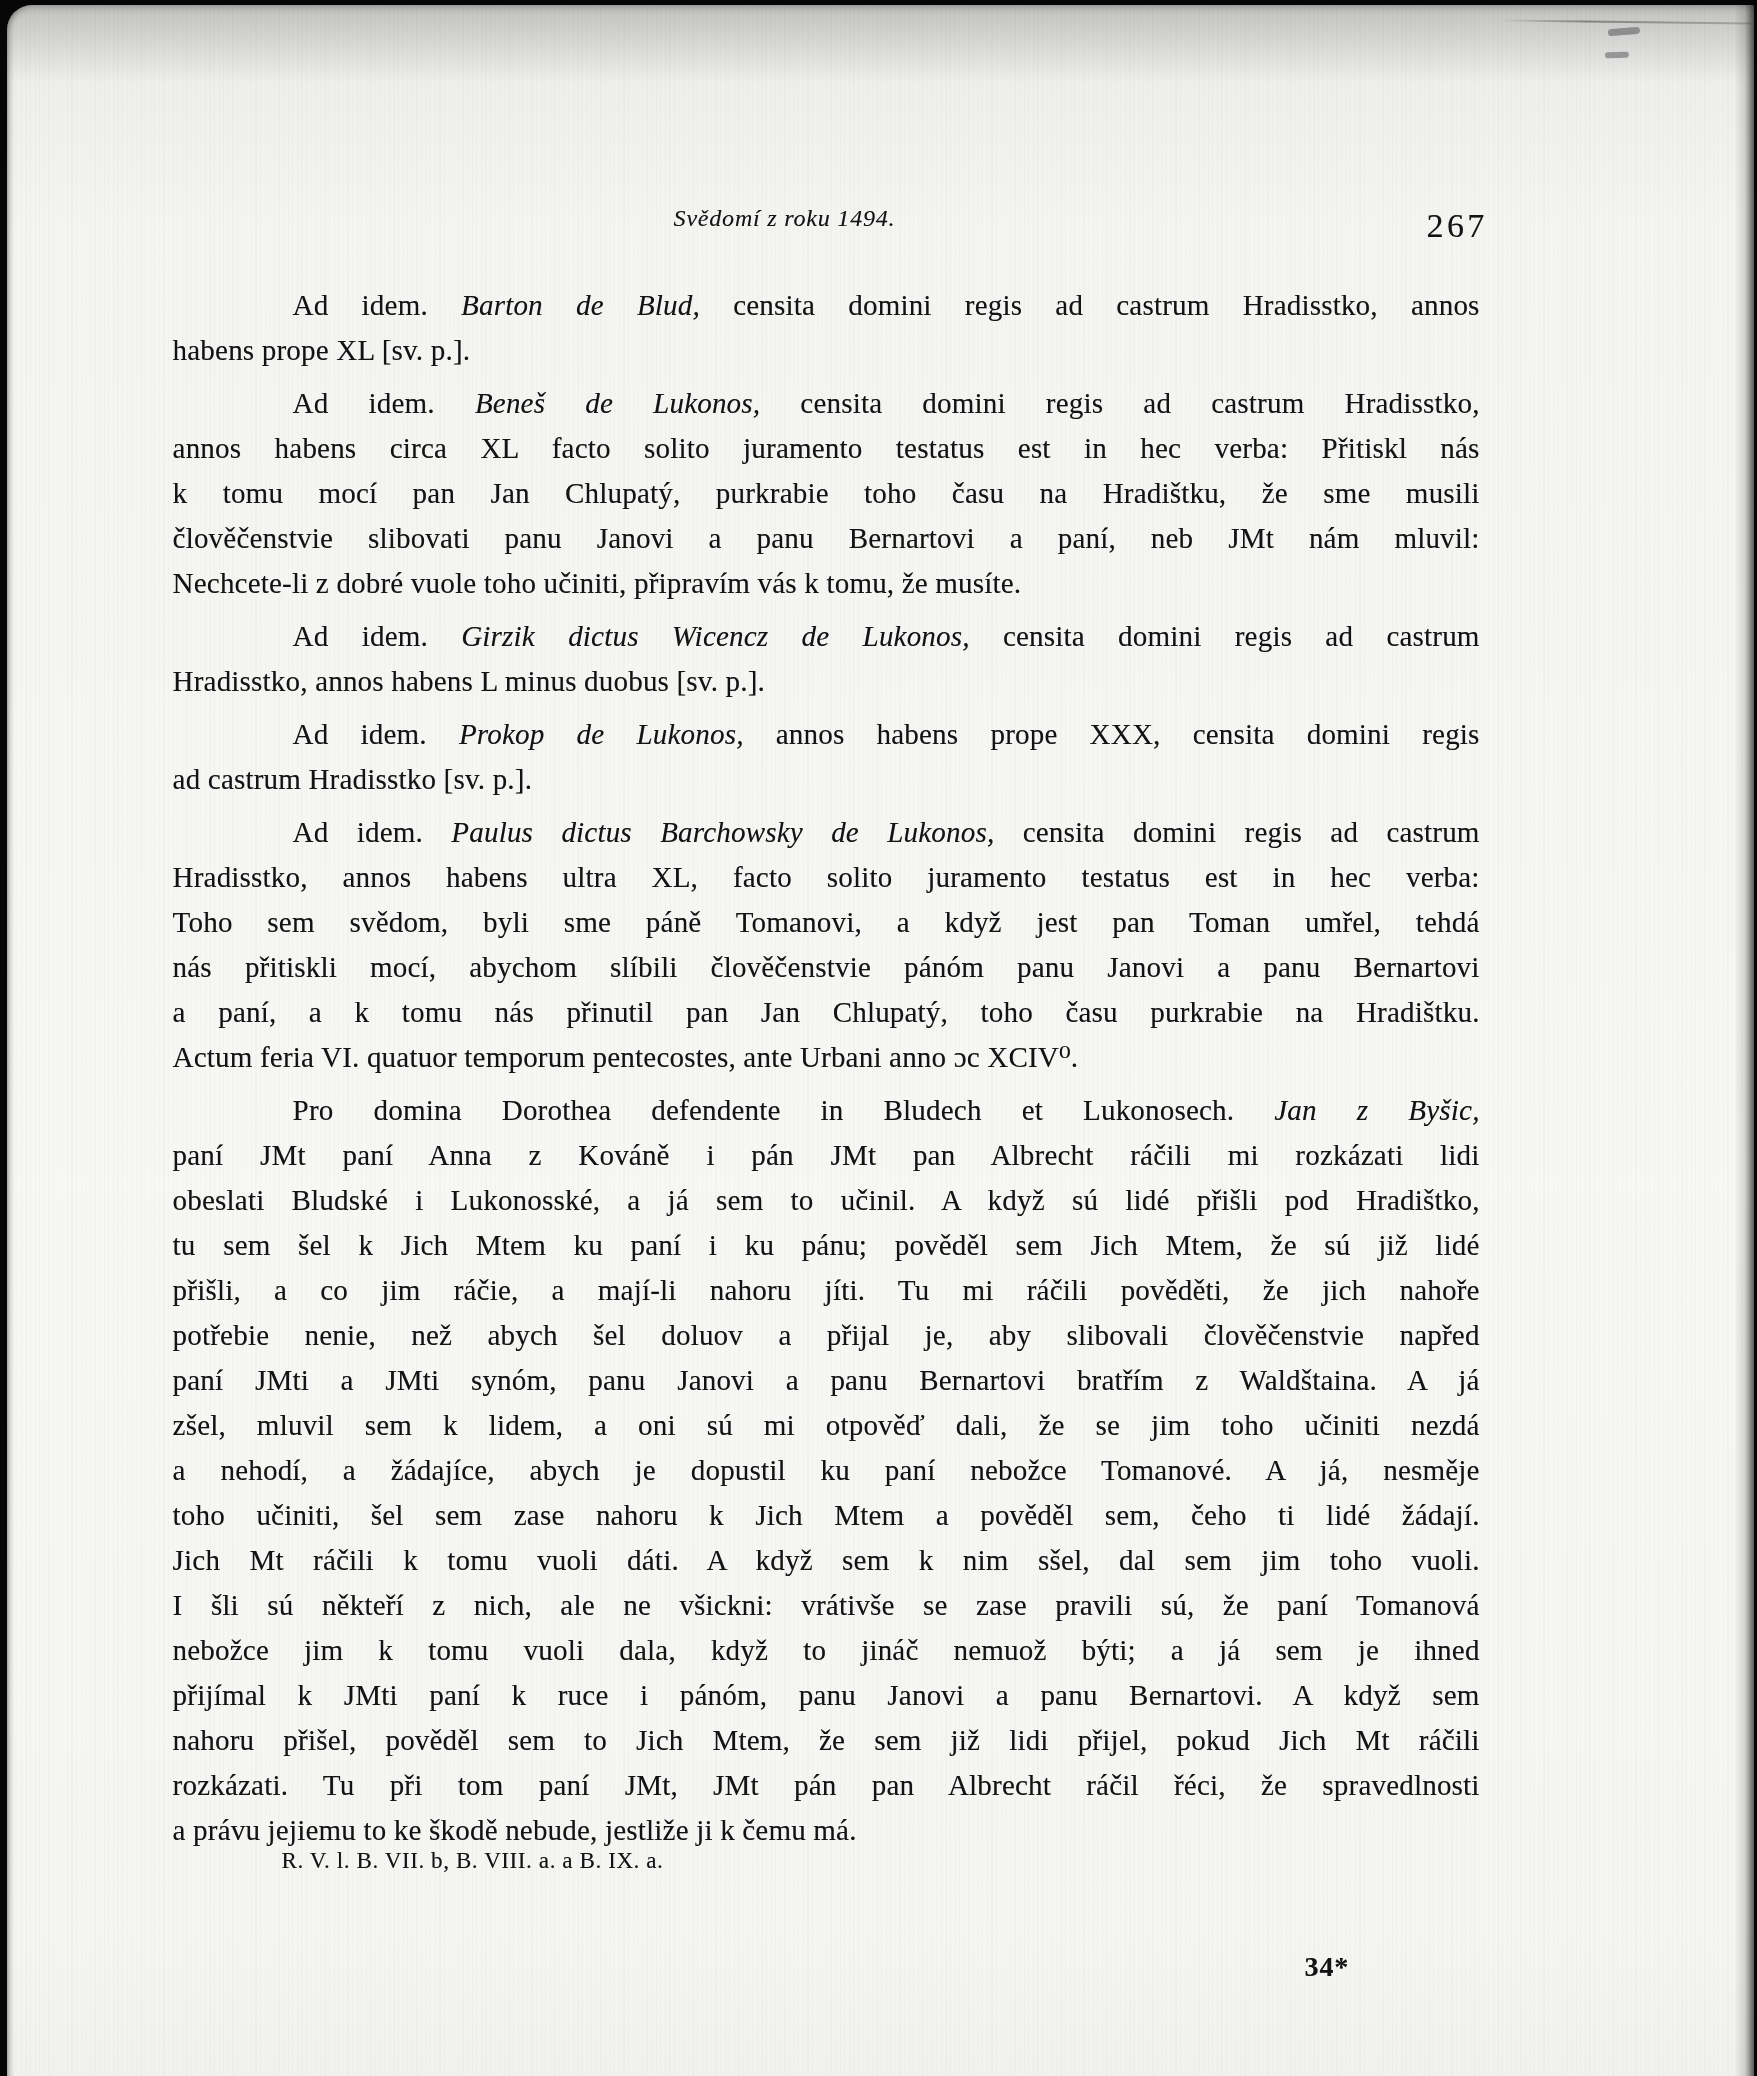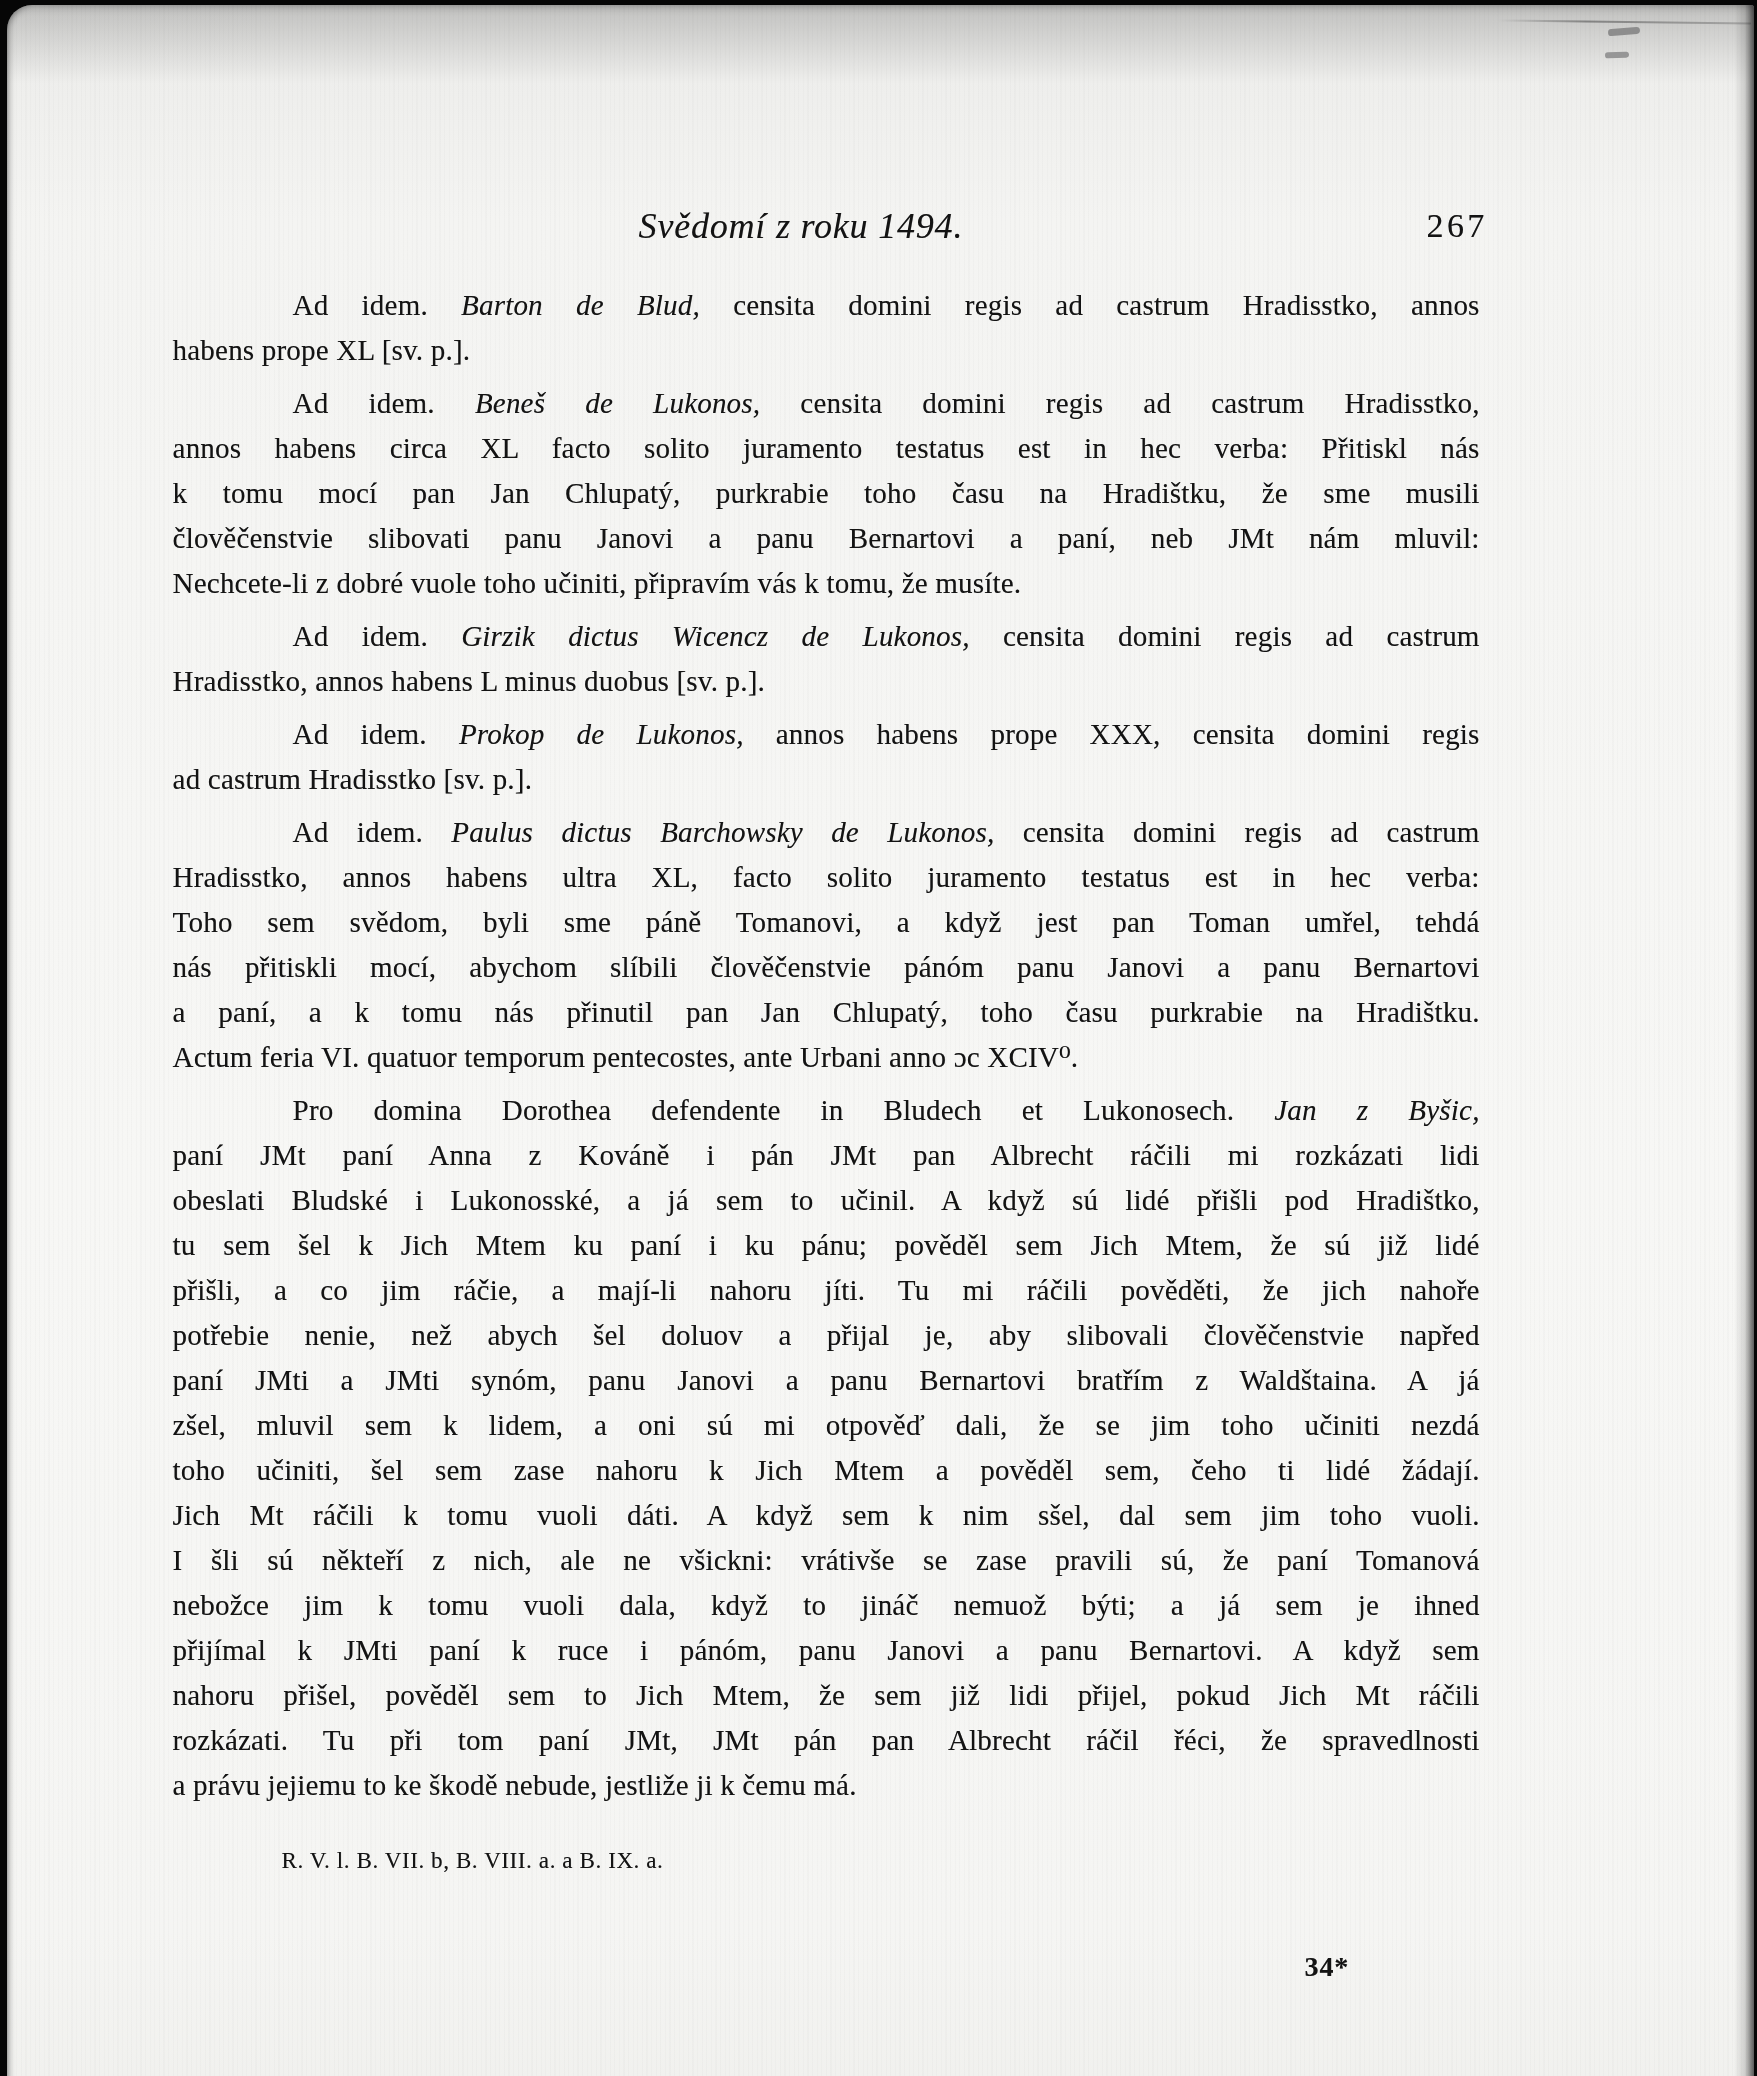--- a/index.html
+++ b/index.html
@@ -31,22 +31,22 @@
   }
   .paper::before {
     content: '';
     position: absolute; left: 0; top: 0; right: 0; height: 79px;
     background: linear-gradient(180deg, rgba(30,30,30,0.18), rgba(30,30,30,0));
     border-radius: 25px 3.3px 0 0;
   }
   .ink { color: #131313; text-shadow: 0.2px 0.4px 0.3px rgba(10,10,10,0.38); }
 
   .page-title {
-    position: absolute; left: 632px; top: 200px;
-    font-size: 36px; font-style: italic; letter-spacing: 0.8px;
+    position: absolute; left: 667px; top: 200px;
+    font-size: 24px; font-style: italic; letter-spacing: 0.8px;
     white-space: nowrap;
   }
   .page-number {
     position: absolute; left: 1420px; top: 202px;
     font-size: 34px; letter-spacing: 3.3px;
   }
   .body-text {
     position: absolute; left: 158px; top: 270px; width: 1323px;
     font-size: 29px; line-height: 45px; letter-spacing: 0.2px;
   }
@@ -124,20 +124,21 @@
       </div>
       <div class="paragraph">
         <div class="line first"><span>Pro domina Dorothea defendente in Bludech et Lukonosech. </span><span class="it">Jan z Byšic,</span></div>
         <div class="line"><span>paní JMt paní Anna z Kováně i pán JMt pan Albrecht ráčili mi rozkázati lidi</span></div>
         <div class="line"><span>obeslati Bludské i Lukonosské, a já sem to učinil. A když sú lidé přišli pod Hradištko,</span></div>
         <div class="line"><span>tu sem šel k Jich Mtem ku paní i ku pánu; pověděl sem Jich Mtem, že sú již lidé</span></div>
         <div class="line"><span>přišli, a co jim ráčie, a mají-li nahoru jíti. Tu mi ráčili pověděti, že jich nahoře</span></div>
         <div class="line"><span>potřebie nenie, než abych šel doluov a přijal je, aby slibovali člověčenstvie napřed</span></div>
         <div class="line"><span>paní JMti a JMti synóm, panu Janovi a panu Bernartovi bratřím z Waldštaina. A já</span></div>
         <div class="line"><span>zšel, mluvil sem k lidem, a oni sú mi otpověď dali, že se jim toho učiniti nezdá</span></div>
+        <div class="line"><span>a nehodí, a žádajíce, abych je dopustil ku paní nebožce Tomanové. A já, nesměje</span></div>
         <div class="line"><span>toho učiniti, šel sem zase nahoru k Jich Mtem a pověděl sem, čeho ti lidé žádají.</span></div>
         <div class="line"><span>Jich Mt ráčili k tomu vuoli dáti. A když sem k nim sšel, dal sem jim toho vuoli.</span></div>
         <div class="line"><span>I šli sú někteří z nich, ale ne všickni: vrátivše se zase pravili sú, že paní Tomanová</span></div>
         <div class="line"><span>nebožce jim k tomu vuoli dala, když to jináč nemuož býti; a já sem je ihned</span></div>
         <div class="line"><span>přijímal k JMti paní k ruce i pánóm, panu Janovi a panu Bernartovi. A když sem</span></div>
         <div class="line"><span>nahoru přišel, pověděl sem to Jich Mtem, že sem již lidi přijel, pokud Jich Mt ráčili</span></div>
         <div class="line"><span>rozkázati. Tu při tom paní JMt, JMt pán pan Albrecht ráčil řéci, že spravedlnosti</span></div>
         <div class="line last"><span>a právu jejiemu to ke škodě nebude, jestliže ji k čemu má.</span></div>
       </div>
     </div>

